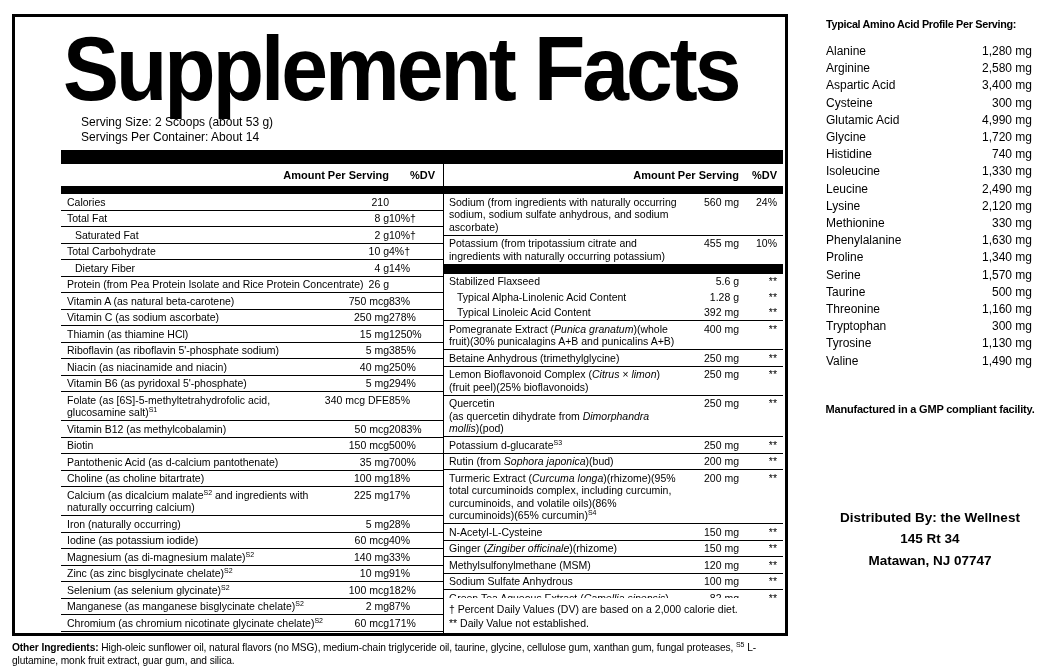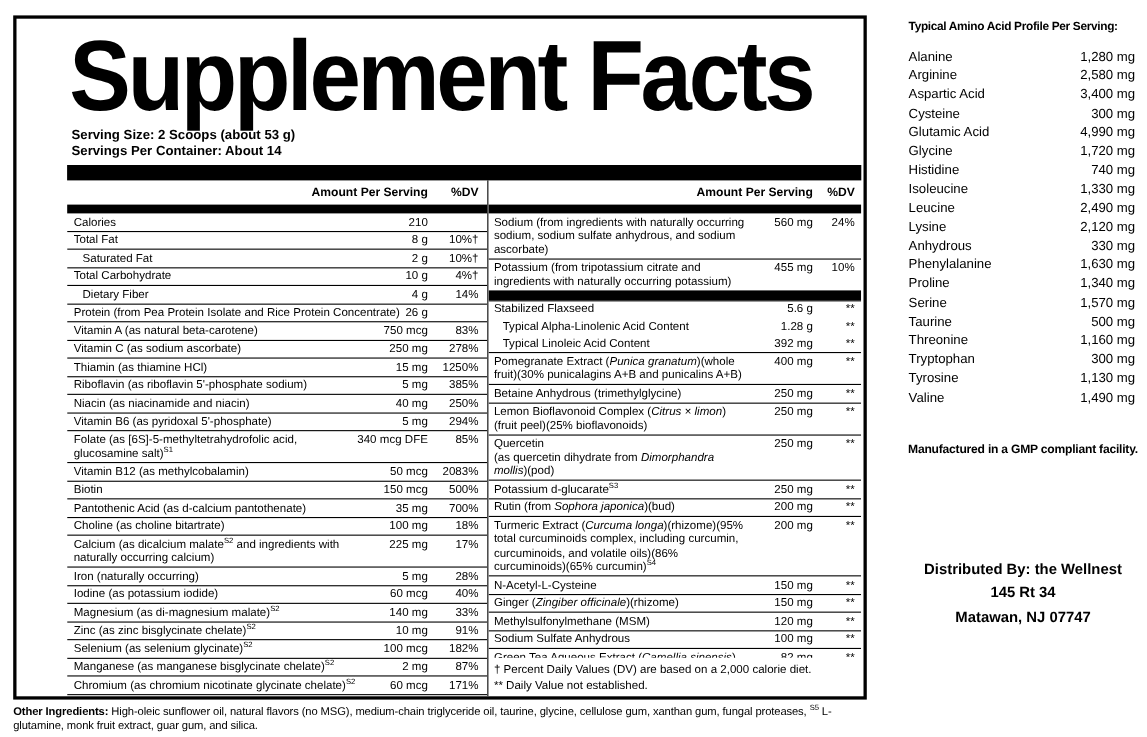--- a/index.html
+++ b/index.html
@@ -6,21 +6,21 @@
   html,body { width:1043px; height:670px; background:#fff; color:#000;
     font-family:"Liberation Sans", sans-serif; overflow:hidden; position:relative; }
 
   .panel { position:absolute; left:12px; top:14px; width:776px; height:622px;
     border:3px solid #000; overflow:hidden; display:flex; flex-direction:column; background:#fff;padding-left:44px; }
 
   .panel-title { font-weight:bold; font-size:84px; letter-spacing:-3px; line-height:1;
     white-space:nowrap; margin:6px 0 0 4px; height:88px;
     transform:scale(1.0,1.08); transform-origin:left top; }
 
-  .serving-block { font-size:12px; line-height:15px; margin:4px 0 5px 6px;font-weight:bold; }
+  .serving-block { font-size:12px; line-height:15px; margin:4px 0 5px 22px; }
 
   .bar-top { height:14px; background:#000; margin:0 2px; }
 
   .cols { display:flex; flex:1; margin:0 2px; min-height:0; }
   .col { display:flex; flex-direction:column; min-width:0; overflow:hidden; }
   .col-left  { width:383px; border-right:1.5px solid #000; }
   .col-right { flex:1; }
 
   .col-head { display:flex; align-items:center; height:22px; font-weight:bold; font-size:11px; }
   .col-left  .col-head { padding:0 8px 0 6px; }
@@ -30,21 +30,21 @@
   .col-right .h-dv { width:38px; text-align:right; }
   .head-bar { height:8px; background:#000; }
 
   .rows { flex:1; overflow:hidden; }
   .row { display:flex; border-top:1px solid #000; font-size:10.5px; line-height:12.5px; }
   .rows > .row:first-child { border-top:none; }
   .col-left  .row { padding:1.5px 8px 1.5px 6px; }
   .col-right .row { padding:1.5px 6px 1.5px 5px; }
   .row .lab { flex:1; min-width:0; }
   .col-left  .row .amt { width:70px; text-align:right; flex:none; }
-  .col-left  .row .dv  { width:46px; text-align:right; flex:none; }
+  .col-left  .row .dv  { width:46px; flex:none; }
   .col-right .row .amt { width:60px; text-align:right; flex:none; }
   .col-right .row .dv  { width:38px; text-align:right; flex:none; }
   .row.indent .lab { padding-left:8px; }
   .row.noline { border-top:none; }
   .row.nowrap .lab { white-space:nowrap; overflow:visible; }
   .sep-bar { background:#000; }
   sup { font-size:7px; vertical-align:super; line-height:0; }
   i { font-style:italic; }
 
   .footnotes { border-top:none; padding:4px 6px 3px 5px; font-size:10.5px; line-height:14px; }
@@ -352,21 +352,21 @@
       </div>
       <div class="amino-row">
         <span>Leucine</span>
         <span>2,490 mg</span>
       </div>
       <div class="amino-row">
         <span>Lysine</span>
         <span>2,120 mg</span>
       </div>
       <div class="amino-row">
-        <span>Anhydrous</span>
+        <span>Methionine</span>
         <span>330 mg</span>
       </div>
       <div class="amino-row">
         <span>Phenylalanine</span>
         <span>1,630 mg</span>
       </div>
       <div class="amino-row">
         <span>Proline</span>
         <span>1,340 mg</span>
       </div>

